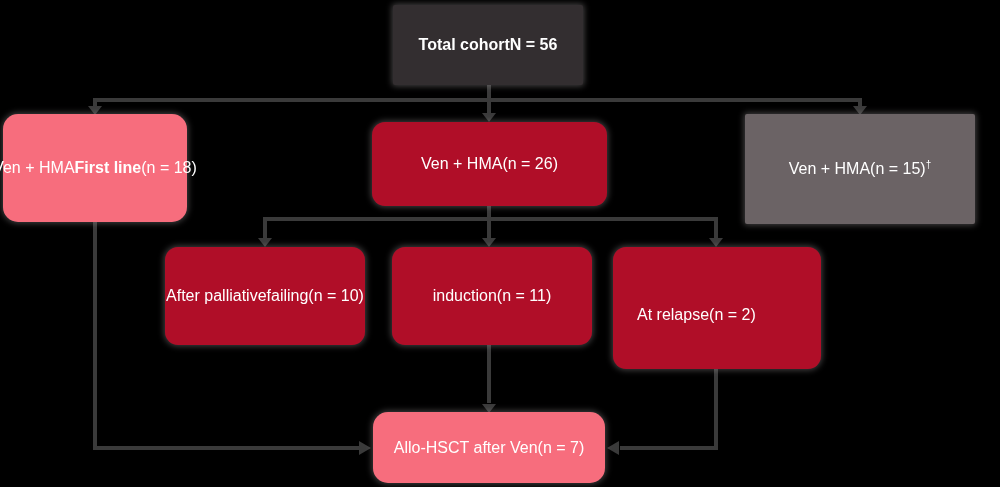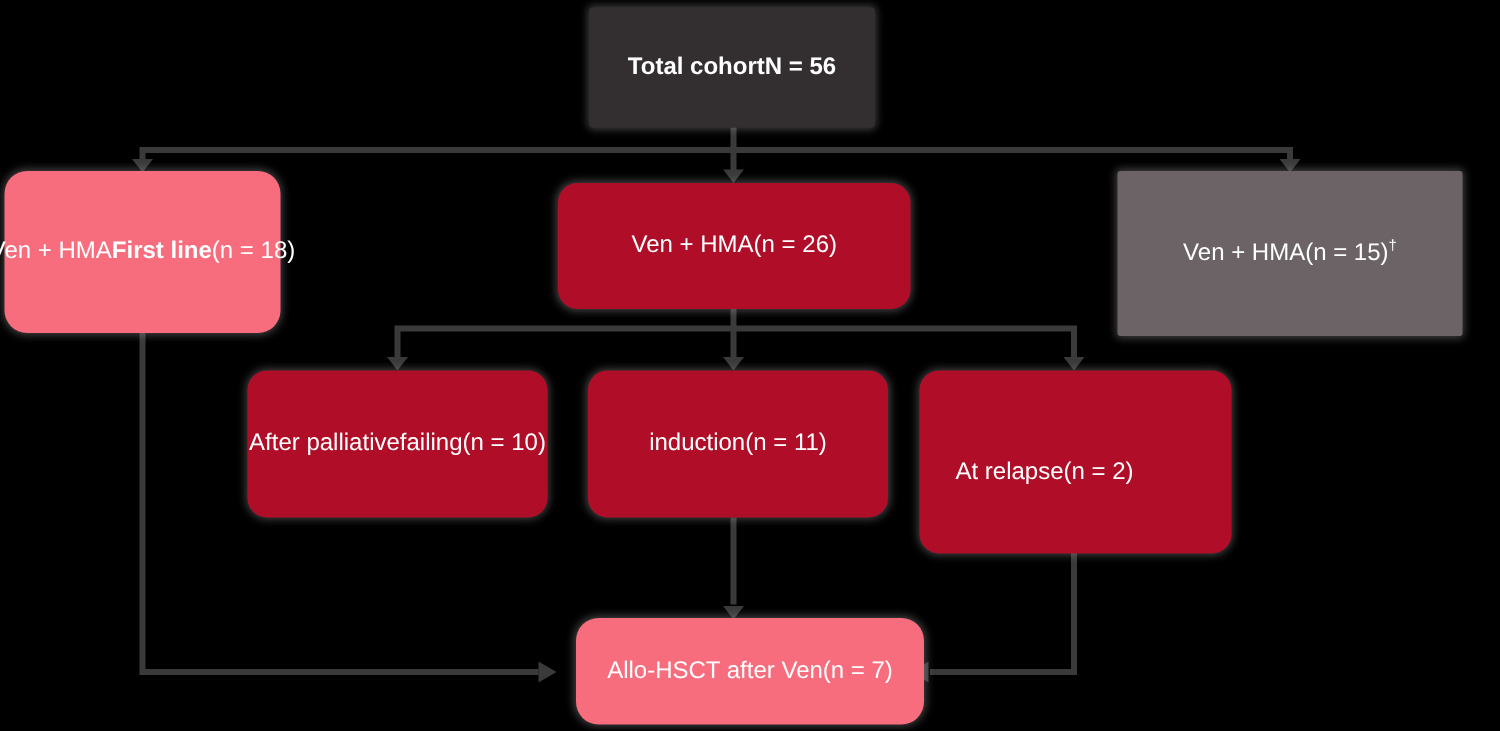--- a/index.html
+++ b/index.html
@@ -101,18 +101,18 @@
   <div class="node box-red" style="left:392px; top:247px; width:200px; height:98px;">
     <span class="line">induction</span>
     <span class="line">(n = 11)</span>
   </div>
 
   <div class="node box-red" style="left:613px; top:247px; width:208px; height:122px; justify-content:flex-start; padding-top:18px;">
     <span class="line">At relapse</span>
     <span class="line">(n = 2)</span>
   </div>
 
-  <div class="node box-pink" style="left:384px; top:412px; width:232px; height:71px;">
+  <div class="node box-pink" style="left:373px; top:412px; width:232px; height:71px;">
     <span class="line">Allo-HSCT after Ven</span>
     <span class="line">(n = 7)</span>
   </div>
 
 </div>
 
 </body></html>

